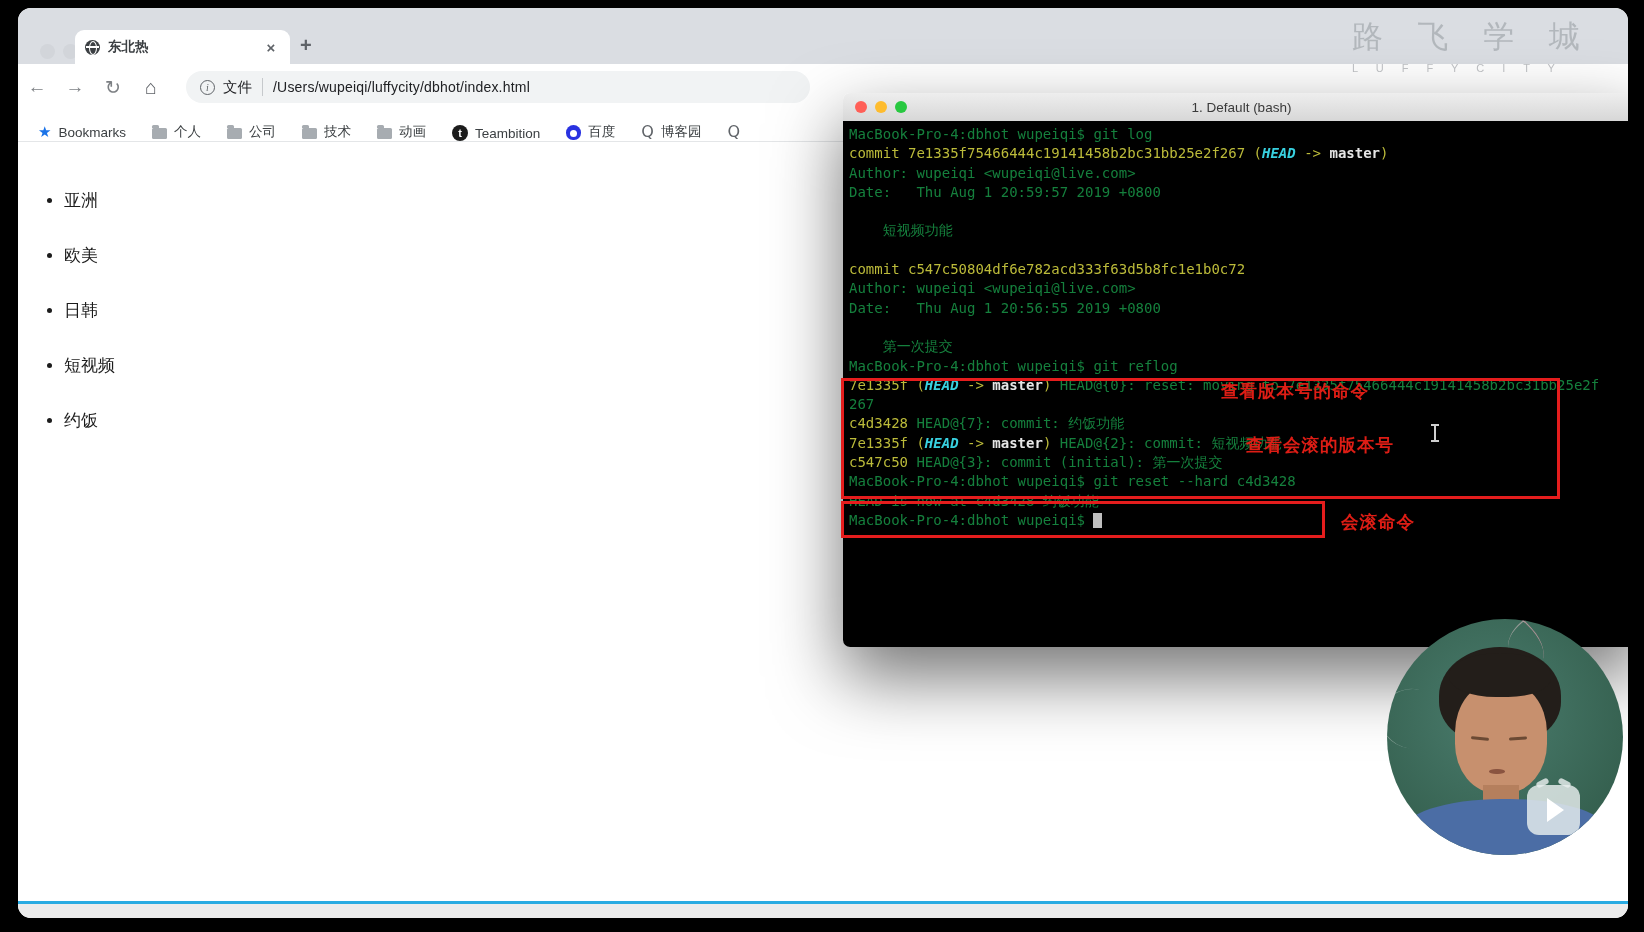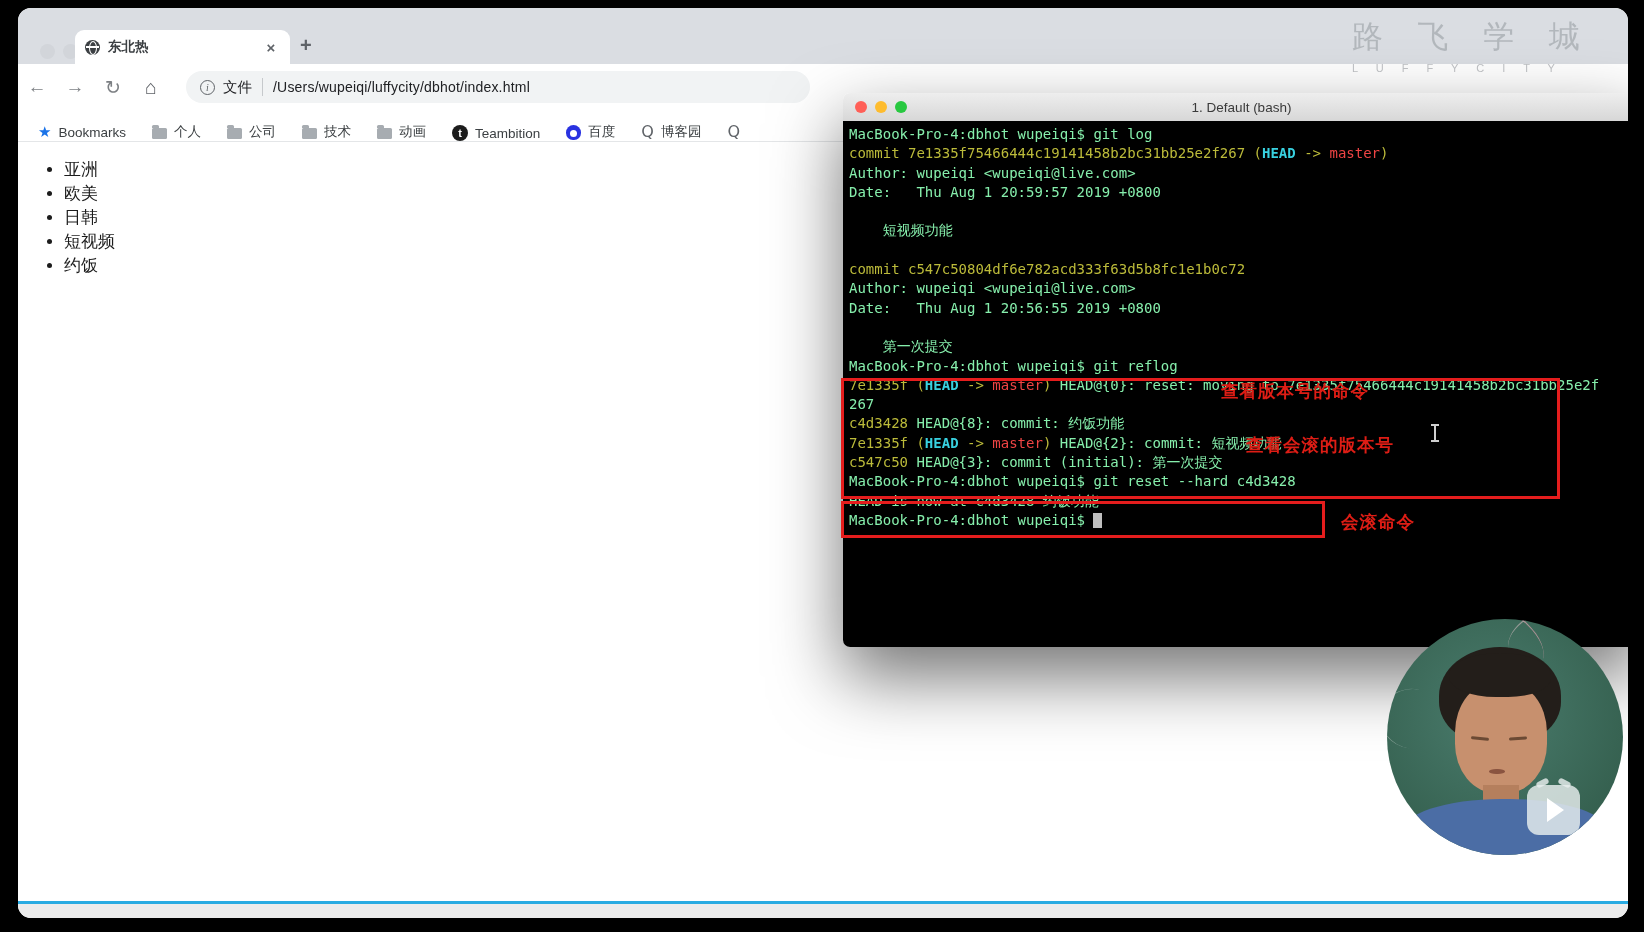--- a/index.html
+++ b/index.html
@@ -46,42 +46,42 @@
                         background:#a7acb1; border-radius:1.5px 1.5px 0 0; }
   .ico-teambition { width:16px; height:16px; border-radius:50%; background:#1c1c1c; color:#fff;
                     font-size:11px; font-weight:bold; display:flex; align-items:center; justify-content:center; }
   .ico-baidu { width:15px; height:15px; border-radius:50% 50% 46% 46%; background:#2932e1; position:relative; }
   .ico-baidu::before { content:""; position:absolute; left:4px; top:5px; width:7px; height:7px;
                        border-radius:50%; background:#fff; }
   .ico-quill::before { content:"Ԛ"; color:#5f6368; font-size:16px; line-height:1;
                        font-family:"DejaVu Sans",sans-serif; }
 
   .content-list { position:absolute; left:26px; top:150px; list-style:disc; padding-left:20px; }
-  .content-list li { font-size:17px; color:#1c1c1c; line-height:24px; }
+  .content-list li { font-size:17px; color:#1c1c1c; line-height:24px;margin-top:31px; }
 
   .progress-line { position:absolute; left:0; bottom:14px; width:100%; height:3px; background:#29abe2; }
   .bottom-strip  { position:absolute; left:0; bottom:0; width:100%; height:14px; background:#ececec; }
 
   
   .terminal { position:absolute; left:825px; top:57px; width:797px; height:554px;
               box-shadow:0 30px 70px rgba(0,0,0,.55); border-radius:7px;margin-top:28px; }
   .term-titlebar { position:relative; height:28px; background:linear-gradient(#eeeeee,#d7d7d7);
                    border-radius:7px 7px 0 0; display:flex; align-items:center; justify-content:center; }
   .term-lights { position:absolute; left:12px; top:8px; display:flex; gap:8px; }
   .term-lights i { width:12px; height:12px; border-radius:50%; display:block; }
   .tl-red{background:#ff5f57;} .tl-yel{background:#febc2e;} .tl-grn{background:#28c840;}
   .term-title { font-size:13.5px; color:#3a3a3a; }
   .term-body { position:relative; height:526px; background:#000; border-radius:0 0 7px 7px;
                padding:4px 0 0 6px; font-family:"DejaVu Sans Mono","Liberation Mono",monospace;
                font-size:14px; line-height:19.3px; }
   .tline { height:19.3px; white-space:pre; }
-  .c-w  { color:#86efac; }
+  .c-w  { color:#15803d; }
   .c-y  { color:#bcbb3a; }
-  .c-cy { color:#38d1e0; font-weight:bold; }
-  .c-g  { color:#ef4444; font-weight:normal; }
+  .c-cy { color:#38d1e0; font-weight:bold;font-style:italic; }
+  .c-g  { color:#e5e5e5; font-weight:bold; }
   .c-cursor { display:inline-block; width:9px; height:15px; background:#bfbfbf; vertical-align:-2px; }
 
   .redbox { position:absolute; border:3px solid #e51d1d; z-index:4; }
   .redbox1 { left:-2px; top:257px; width:719px; height:121px; }
   .redbox2 { left:-2px; top:380px; width:484px; height:37px; }
   .annot { position:absolute; z-index:5; color:#de1d15; font-size:17.5px; font-weight:bold;
            white-space:nowrap; letter-spacing:1px;font-family:Liberation Mono, monospace; }
   .annot1 { left:378px; top:262px; }
   .annot2 { left:403px; top:316px; }
   .annot3 { left:498px; top:393px; }
@@ -231,21 +231,21 @@
             <div class="tline"><span class="c-w">    短视频功能</span></div>
             <div class="tline"></div>
             <div class="tline"><span class="c-y">commit c547c50804df6e782acd333f63d5b8fc1e1b0c72</span></div>
             <div class="tline"><span class="c-w">Author: wupeiqi &lt;wupeiqi@live.com&gt;</span></div>
             <div class="tline"><span class="c-w">Date:   Thu Aug 1 20:56:55 2019 +0800</span></div>
             <div class="tline"></div>
             <div class="tline"><span class="c-w">    第一次提交</span></div>
             <div class="tline"><span class="c-w">MacBook-Pro-4:dbhot wupeiqi$ git reflog</span></div>
             <div class="tline"><span class="c-y">7e1335f (</span><span class="c-cy">HEAD</span><span class="c-y"> -&gt; </span><span class="c-g">master</span><span class="c-y">)</span><span class="c-w"> HEAD@{0}: reset: moving to 7e1335f75466444c19141458b2bc31bb25e2f</span></div>
             <div class="tline"><span class="c-w">267</span></div>
-            <div class="tline"><span class="c-y">c4d3428</span><span class="c-w"> HEAD@{8}: commit: 约饭功能</span></div>
+            <div class="tline"><span class="c-y">c4d3428</span><span class="c-w"> HEAD@{7}: commit: 约饭功能</span></div>
             <div class="tline"><span class="c-y">7e1335f (</span><span class="c-cy">HEAD</span><span class="c-y"> -&gt; </span><span class="c-g">master</span><span class="c-y">) </span><span class="c-w">HEAD@{2}: commit: 短视频功能</span></div>
             <div class="tline"><span class="c-y">c547c50</span><span class="c-w"> HEAD@{3}: commit (initial): 第一次提交</span></div>
             <div class="tline"><span class="c-w">MacBook-Pro-4:dbhot wupeiqi$ git reset --hard c4d3428</span></div>
             <div class="tline"><span class="c-w">HEAD is now at c4d3428 约饭功能</span></div>
             <div class="tline"><span class="c-w">MacBook-Pro-4:dbhot wupeiqi$ </span><span class="c-cursor"> </span></div>
           </div>
       </div>
     </div>
 
     <div class="webcam">

